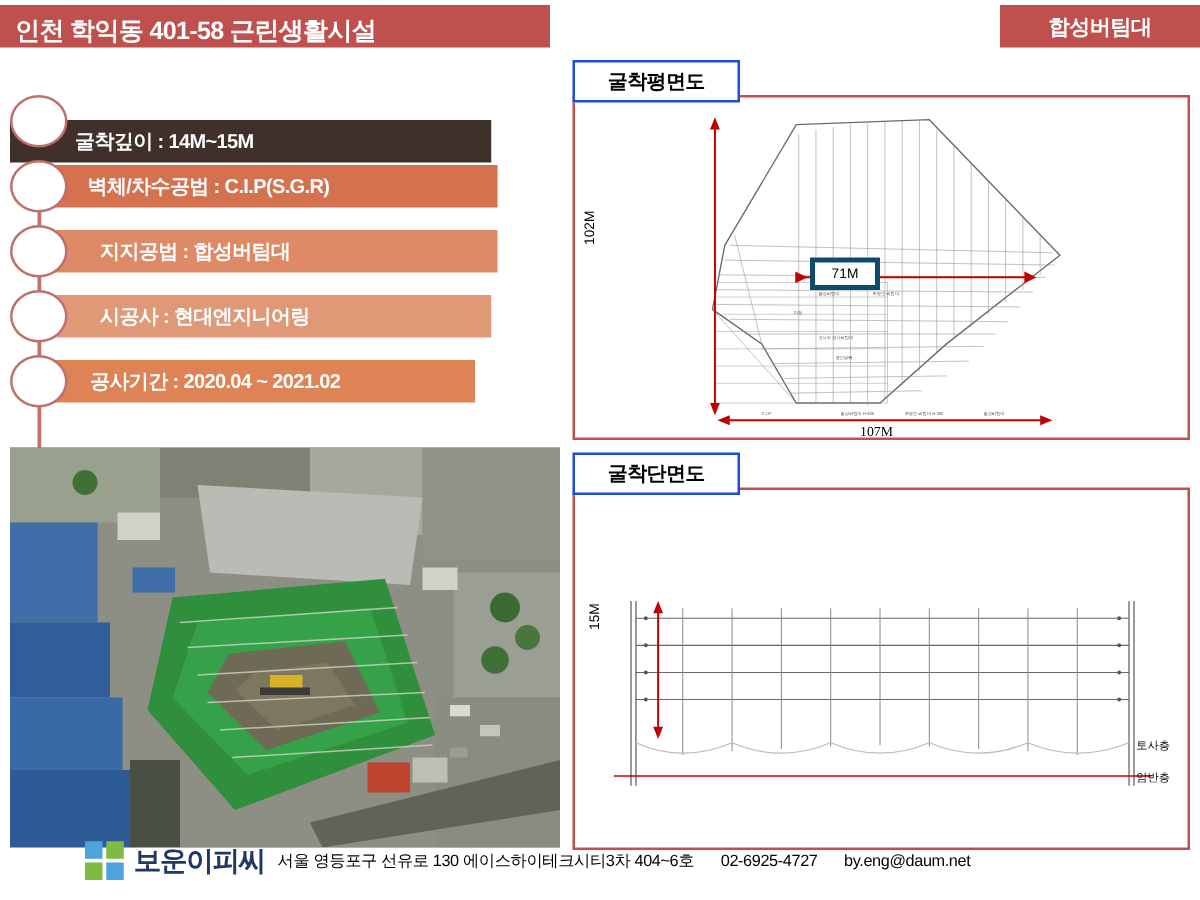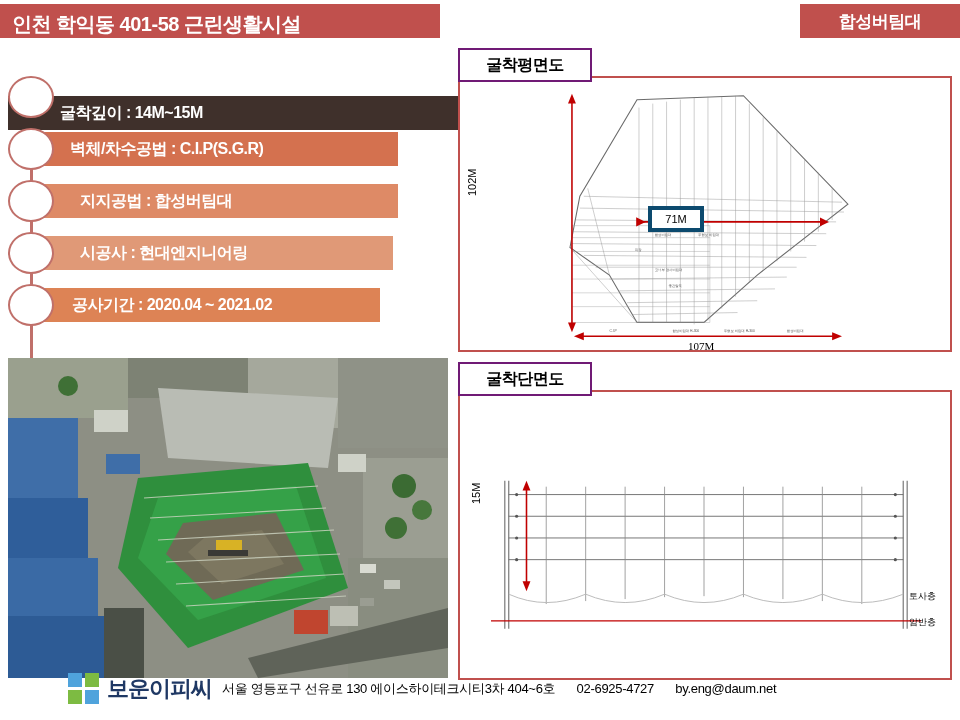--- a/index.html
+++ b/index.html
@@ -40,21 +40,21 @@
   .circle{
     position:absolute;left:0;width:46px;height:42px;border-radius:50%;
     border:2px solid #C0706A;background:#ffffff;box-sizing:border-box;
   }
   .vline{
     position:absolute;left:22px;top:92px;width:3px;height:230px;background:#C0706A;
   }
 
   
   .panel-tab{
-    position:absolute;background:#ffffff;border:2px solid #701a75;
+    position:absolute;background:#ffffff;border:2px solid #1d4ed8;
     display:flex;align-items:center;justify-content:center;
     font-size:16px;font-weight:bold;color:#000;letter-spacing:-0.5px;
     z-index:3;
   }
   .panel-box{
     position:absolute;background:#ffffff;border:2px solid #C0504D;
     box-sizing:border-box;overflow:hidden;
   }
 
   
@@ -93,21 +93,21 @@
     <div class="t">인천 학익동 401-58 근린생활시설</div>
   </div>
   <div class="header-right">
     <div class="t">합성버팀대</div>
   </div>
 
   <div class="info-list">
     <div class="vline"></div>
 
     <div class="info-row" style="left:0;top:4px;">
-      <div class="bar" style="width:451px;background:#3F302B;margin-top:32px;">굴착깊이 :  14M~15M</div>
+      <div class="bar" style="width:385px;background:#3F302B;margin-top:32px;">굴착깊이 :  14M~15M</div>
       <div class="circle" style="top:-4px;"></div>
     </div>
 
     <div class="info-row" style="left:10px;top:56px;">
       <div class="bar" style="width:380px;background:#D4714F;">벽체/차수공법 :  C.I.P(S.G.R)</div>
       <div class="circle" style="top:-4px;left:-10px;"></div>
     </div>
 
     <div class="info-row" style="left:20px;top:108px;">
       <div class="bar" style="width:370px;background:#DE8A66;">지지공법 : 합성버팀대</div>

